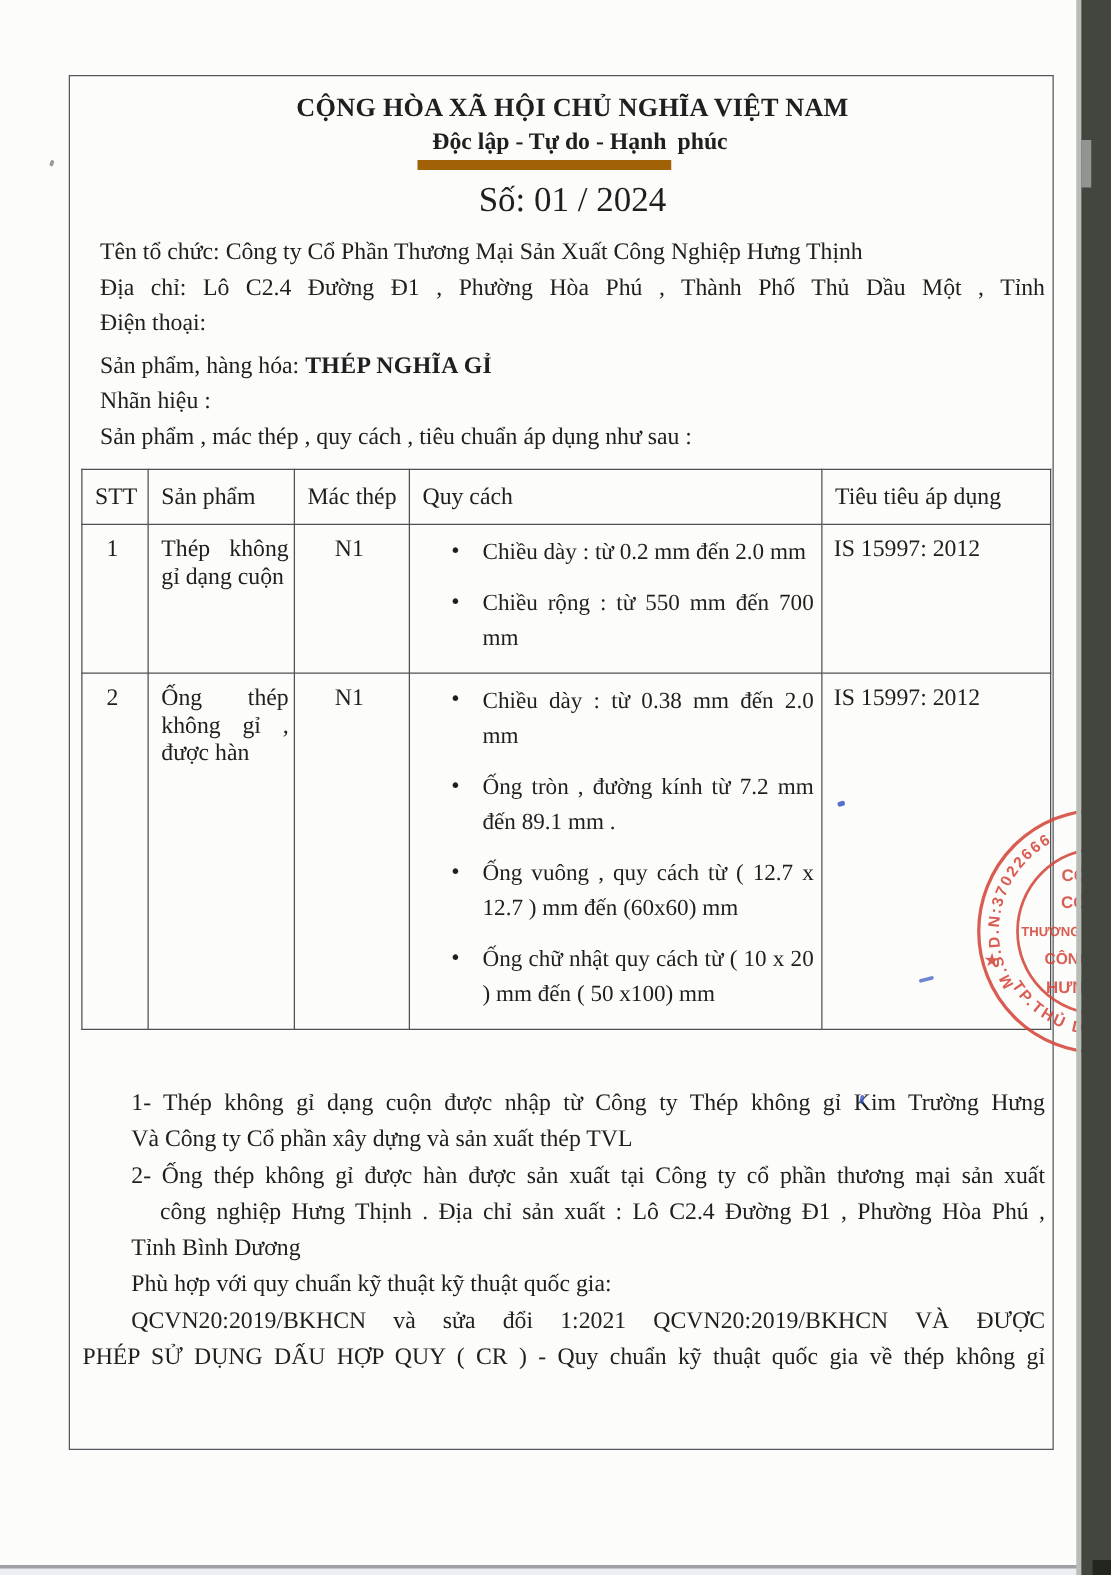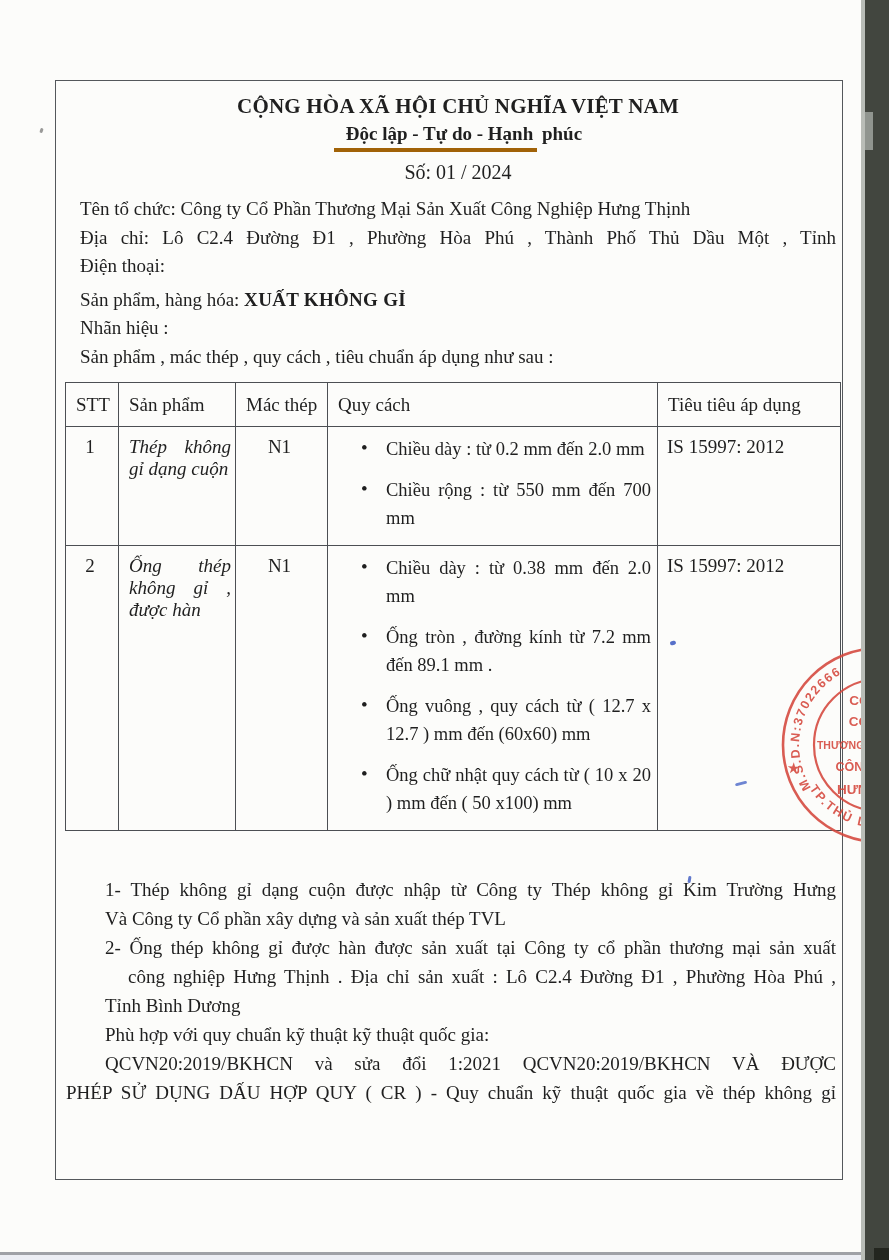--- a/index.html
+++ b/index.html
@@ -3,35 +3,35 @@
 <meta charset="utf-8">
 <style>
   html,body{margin:0;padding:0;}
   body{
     width:889px;height:1260px;position:relative;overflow:hidden;
     background:#fcfcfa;color:#1f1f1f;
     font-family:"Liberation Serif", serif;
   }
   .frame{
     position:absolute;left:55px;top:60px;width:788px;height:1100px;
-    box-sizing:border-box;border:1.5px solid #54575b;background:transparent;margin-top:20px;
+    box-sizing:border-box;border:1.5px solid #54575b;background:transparent;
   }
   .content{padding:0 6px 0 24px;}
   .center{text-align:center;}
   .nat{padding-top:13px;font-size:21px;font-weight:bold;letter-spacing:.2px;}
   .motto{margin-top:4px;font-size:19px;font-weight:bold;}
-  .motto-u{display:inline-block;border-bottom:4px solid #a16207;padding:0 4px 3px 12px;}
+  .motto-u{display:inline-block;border-bottom:8px solid #a16207;padding:0 4px 3px 12px;}
   .doc-title{margin-top:24px;font-size:27px;font-weight:bold;letter-spacing:.5px;}
-  .doc-no{margin-top:9px;font-size:20px;}
+  .doc-no{margin-top:9px;font-size:28px;}
   .para{font-size:19px;line-height:28.5px;margin:0;}
   .para.first{margin-top:11px;}
   .prod{margin-top:5px;}
   .prod .b{font-weight:bold;letter-spacing:.3px;}
   .just{text-align:justify;text-align-last:justify;}
-  .jmulti{text-align:justify;font-style:italic;}
+  .jmulti{text-align:justify;}
 
   table.spec{
     border-collapse:collapse;margin:11px 0 0 -15px;width:775px;table-layout:fixed;
   }
   table.spec th, table.spec td{
     border:1.5px solid #4c4f53;font-size:19px;font-weight:normal;
     vertical-align:top;box-sizing:border-box;
   }
   table.spec th{height:44px;vertical-align:middle;text-align:left;padding:0 4px 0 10px;}
   th.c, td.c{text-align:center;padding-left:0;}
@@ -75,21 +75,21 @@
   <div class="frame">
     <div class="content">
       <div class="center nat">CỘNG HÒA XÃ HỘI CHỦ NGHĨA VIỆT NAM</div>
       <div class="center motto"><span class="motto-u">Độc lập - Tự do - Hạnh</span> <span>phúc</span></div>
 
       <div class="center doc-no">Số: 01 / 2024</div>
 
       <div class="para first">Tên tổ chức: Công ty Cổ Phần Thương Mại Sản Xuất Công Nghiệp Hưng Thịnh</div>
       <div class="para just">Địa chỉ: Lô C2.4 Đường Đ1 , Phường Hòa Phú , Thành Phố Thủ Dầu Một , Tỉnh</div>
       <div class="para">Điện thoại:</div>
-      <div class="para prod"><span>Sản phẩm, hàng hóa:</span> <span class="b">XUẤT KHÔNG GỈ</span></div>
+      <div class="para prod"><span>Sản phẩm, hàng hóa:</span> <span class="b">THÉP NGHĨA GỈ</span></div>
       <div class="para">Nhãn hiệu :</div>
       <div class="para">Sản phẩm , mác thép , quy cách , tiêu chuẩn áp dụng như sau :</div>
 
       <table class="spec">
         <colgroup>
           <col style="width:53px">
             <col style="width:117px">
             <col style="width:92px">
             <col style="width:330px">
             <col style="width:183px">

